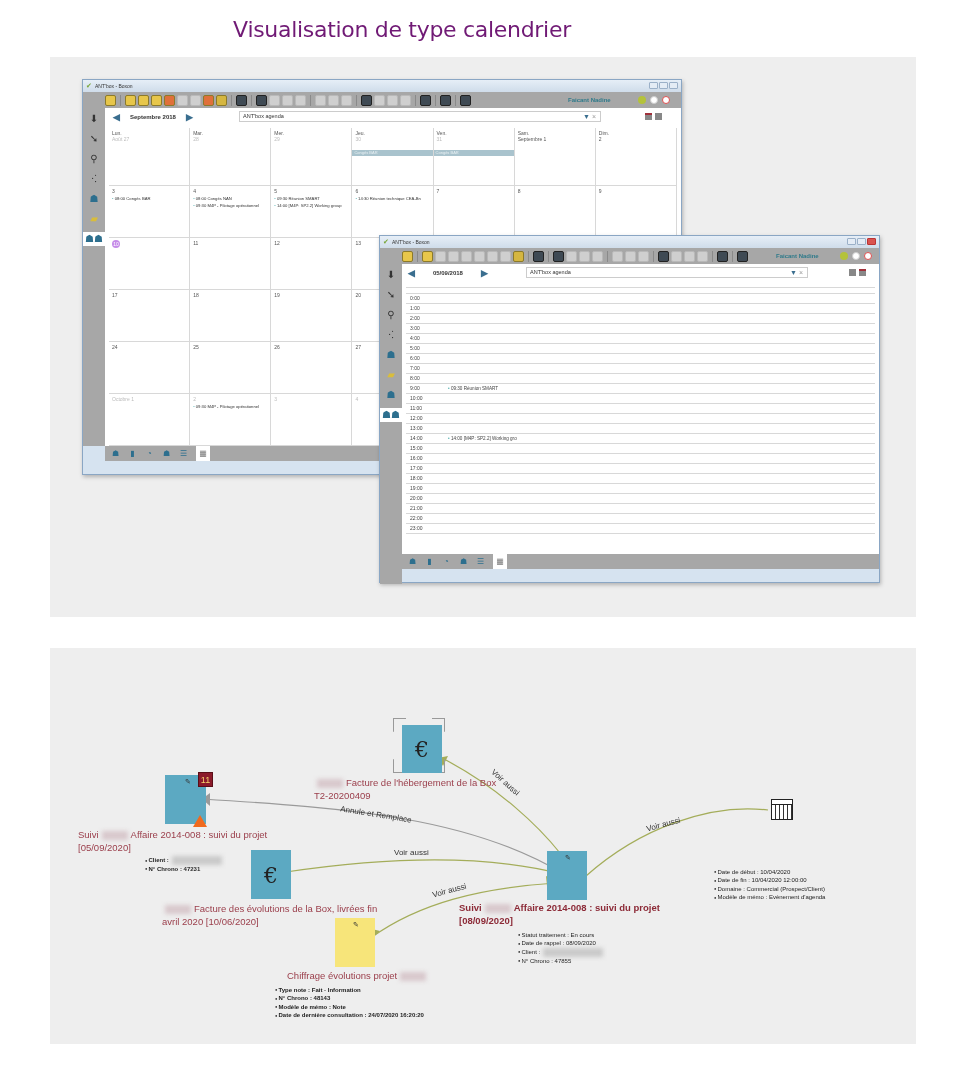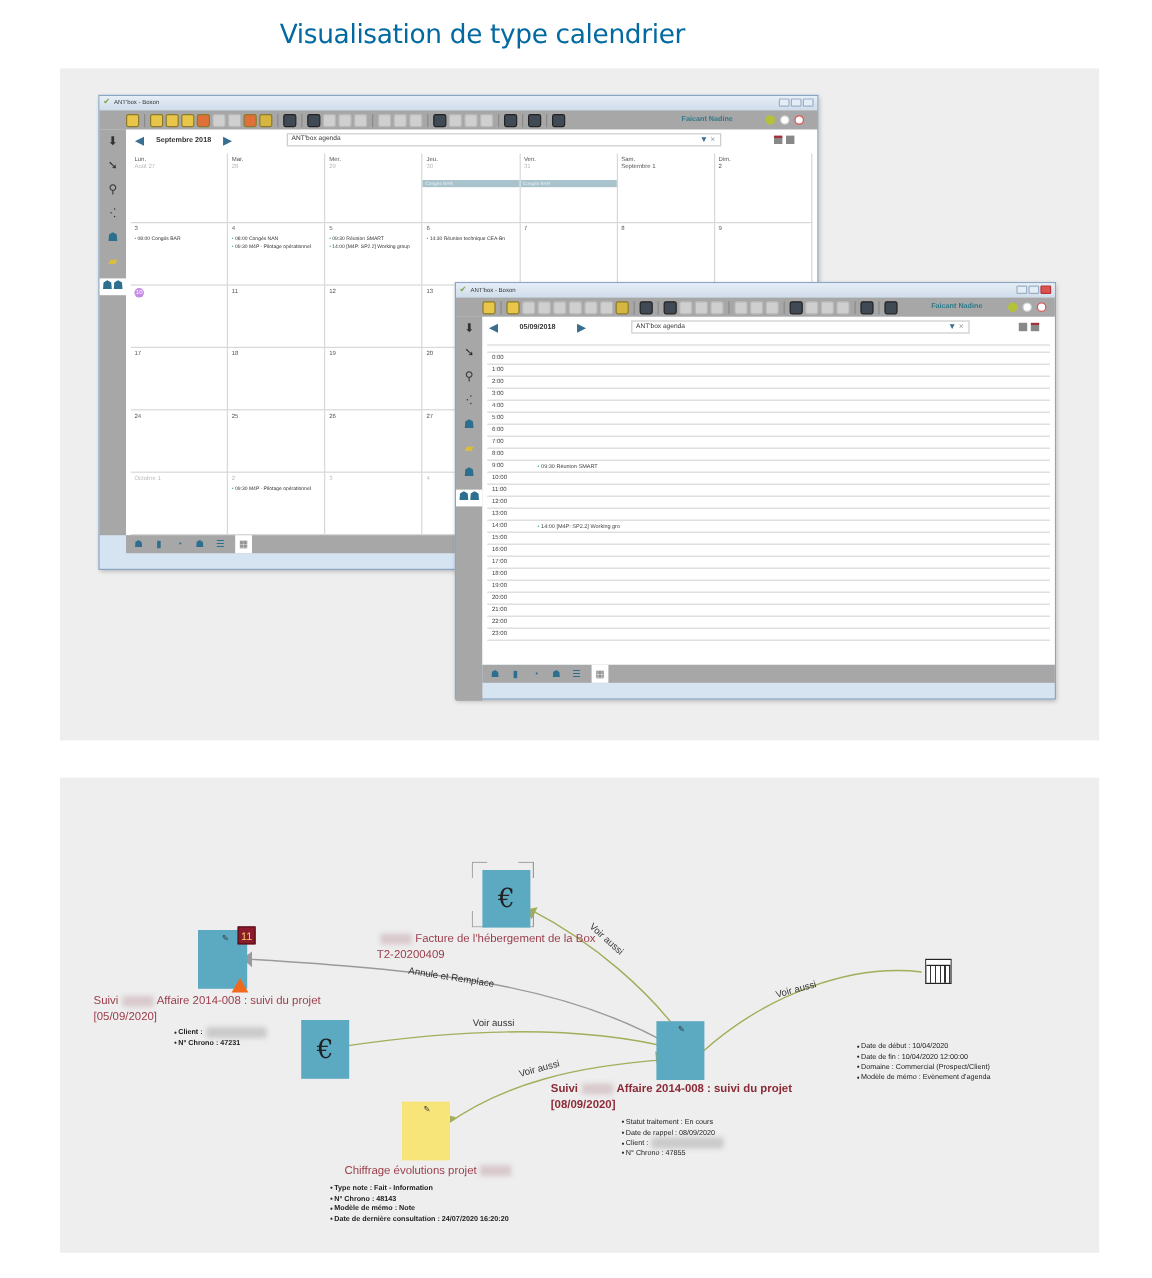--- a/index.html
+++ b/index.html
@@ -1,17 +1,17 @@
 <!DOCTYPE html>
 <html><head>
 <meta charset="utf-8">
 <style>
   *{box-sizing:border-box;margin:0;padding:0}
   body{width:960px;height:1065px;background:#fff;font-family:"Liberation Sans",sans-serif;position:relative;overflow:hidden}
-  .sec-title{position:absolute;left:0;width:804px;text-align:center;color:#0369a1;font-family:"DejaVu Sans",sans-serif;font-size:22px;letter-spacing:-0.3px}
+  .sec-title{position:absolute;left:0;width:804px;text-align:center;color:#701a75;font-family:"DejaVu Sans",sans-serif;font-size:22px;letter-spacing:-0.3px}
   .panel{position:absolute;left:50px;width:866px;background:#eeeeee}
   
   .win{position:absolute;background:#d6e3f0;border:1px solid #8aa6c4;box-shadow:1px 2px 4px rgba(0,0,0,.25)}
   .win .titlebar{height:12px;font-size:5px;color:#333;padding-left:12px;line-height:12px;position:relative;background:linear-gradient(#e6eef7,#cfdcea)}
   .win .titlebar .logo{position:absolute;left:3px;top:2px;width:7px;height:7px;color:#7aa63b;font-size:7px;line-height:7px}
   .winbtns{position:absolute;right:3px;top:2px;display:flex;gap:1px}
   .winbtns span{width:9px;height:7px;border:1px solid #9bb0c8;background:#e4ecf5;border-radius:1px}
   .winbtns span.close{background:#d9534f;border-color:#b33}
   .toolbar{height:16px;background:#a7a7a7;position:relative;display:flex;align-items:center;padding-left:22px;gap:2px}
   .tb{width:11px;height:11px;border-radius:2px;background:#e7c64a;border:1px solid #8c7a2a}
@@ -450,20 +450,24 @@
     <span class="euro">€</span>
   </div>
   <div class="gl" style="left:264px;top:128px">
     <span class="blur"></span><span>Facture de l'hébergement de la Box</span><br>
     <span>T2-20200409</span>
   </div>
 
   <div class="node" style="left:201px;top:202px;width:40px;height:49px">
     <span class="euro">€</span>
   </div>
+  <div class="gl" style="left:112px;top:254px">
+    <span class="blur"></span><span>Facture des évolutions de la Box, livrées fin</span><br>
+    <span>avril 2020 [10/06/2020]</span>
+  </div>
 
   <div class="node" style="left:285px;top:270px;width:40px;height:49px;background:#f7e57a">
     <span class="pencil" style="left:18px;top:3px">✎</span>
   </div>
   <div class="gl" style="left:237px;top:321px">
     <span>Chiffrage évolutions projet</span><span class="blur"></span>
   </div>
   <ul class="props" style="left:225px;top:338px;font-weight:bold">
     <li>Type note : Fait - Information</li>
     <li>N° Chrono : 48143</li>

